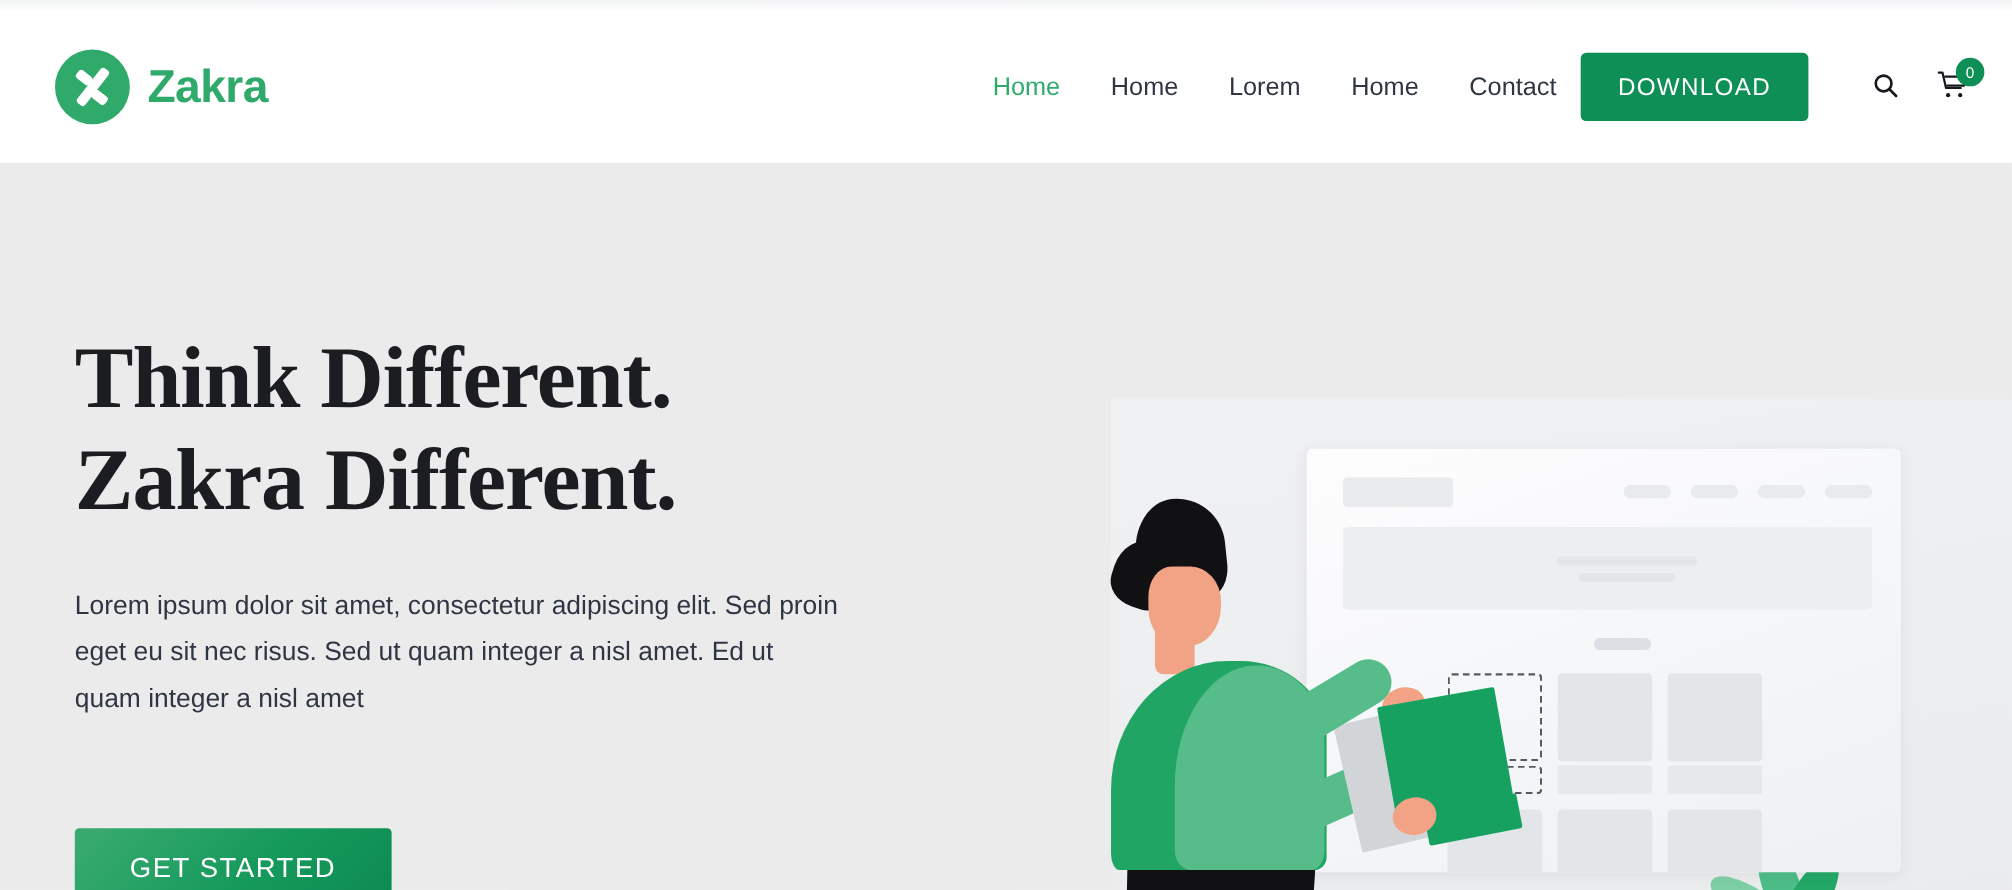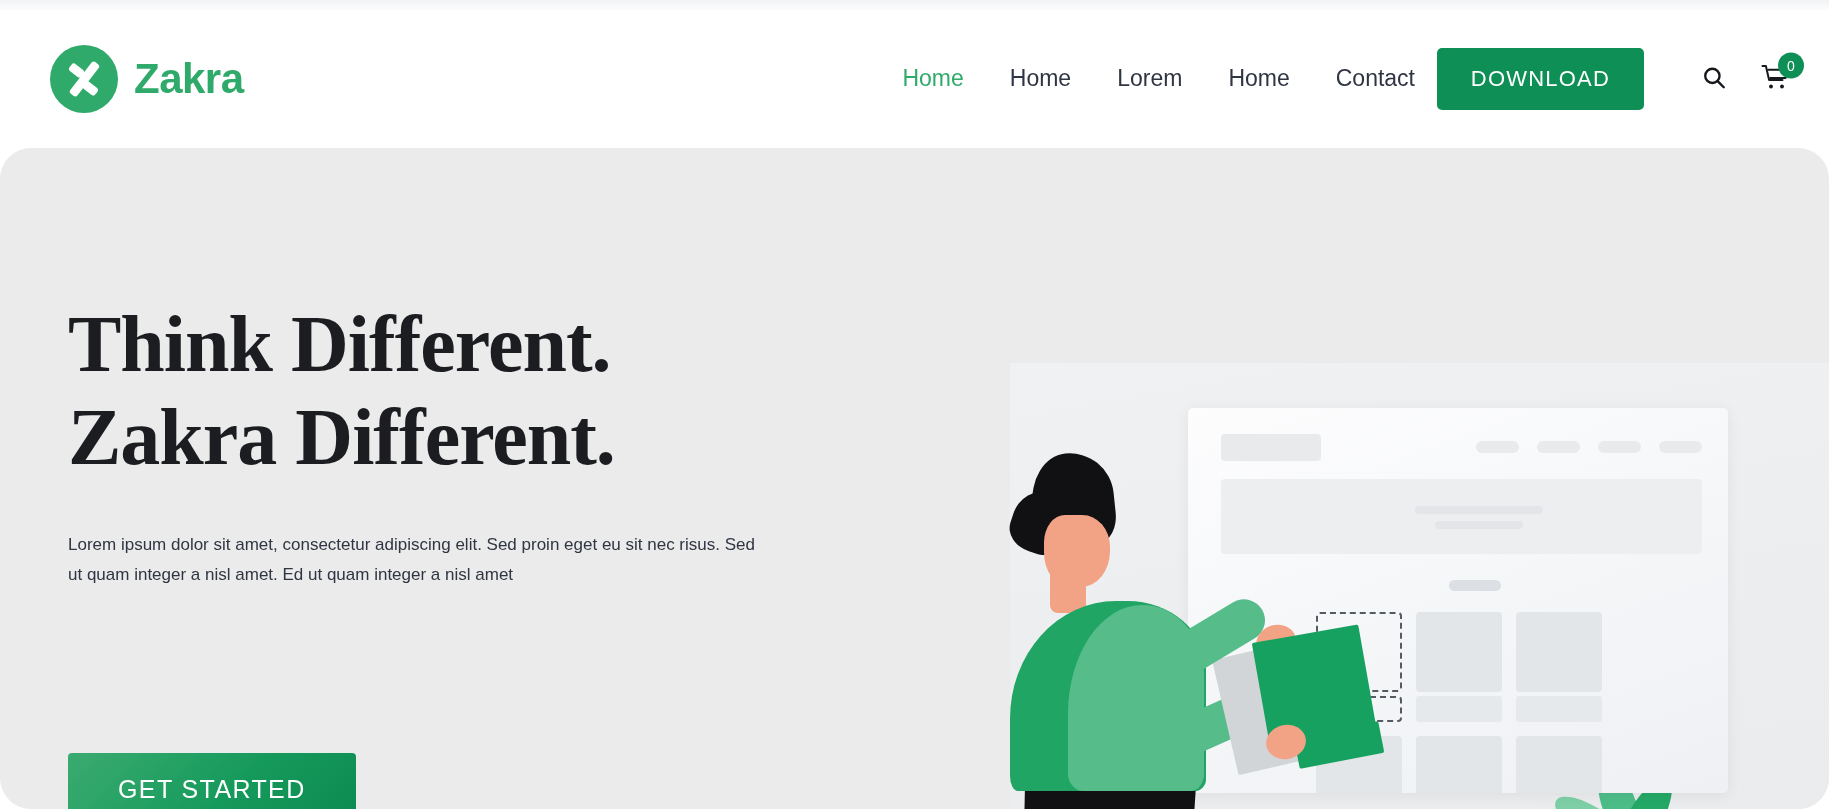--- a/index.html
+++ b/index.html
@@ -173,42 +173,41 @@
   }
 
   
   .hero {
     position: absolute;
     top: 148px; left: 0;
     width: 1829px;
     height: 661px;
     background: #ebebeb;
     overflow: hidden;
-    border-radius: 31px;
   }
 
   .hero-copy {
     position: absolute;
     left: 68px;
     top: 150px;
     width: 760px;
   }
 
   .hero-title {
     font-family: "Liberation Serif", serif;
     font-weight: 700;
     font-size: 80px;
     line-height: 1.16;
     color: #1b1d21;
     letter-spacing: -1px;
   }
 
   .hero-text {
     margin-top: 46px;
-    font-size: 17px;
+    font-size: 24px;
     line-height: 1.78;
     color: #2f3542;
     max-width: 700px;
   }
 
   .btn-started {
     position: absolute;
     left: 68px;
     top: 605px;
     background: linear-gradient(135deg, #3bab70 0%, #169a5c 55%, #0c8a50 100%);

